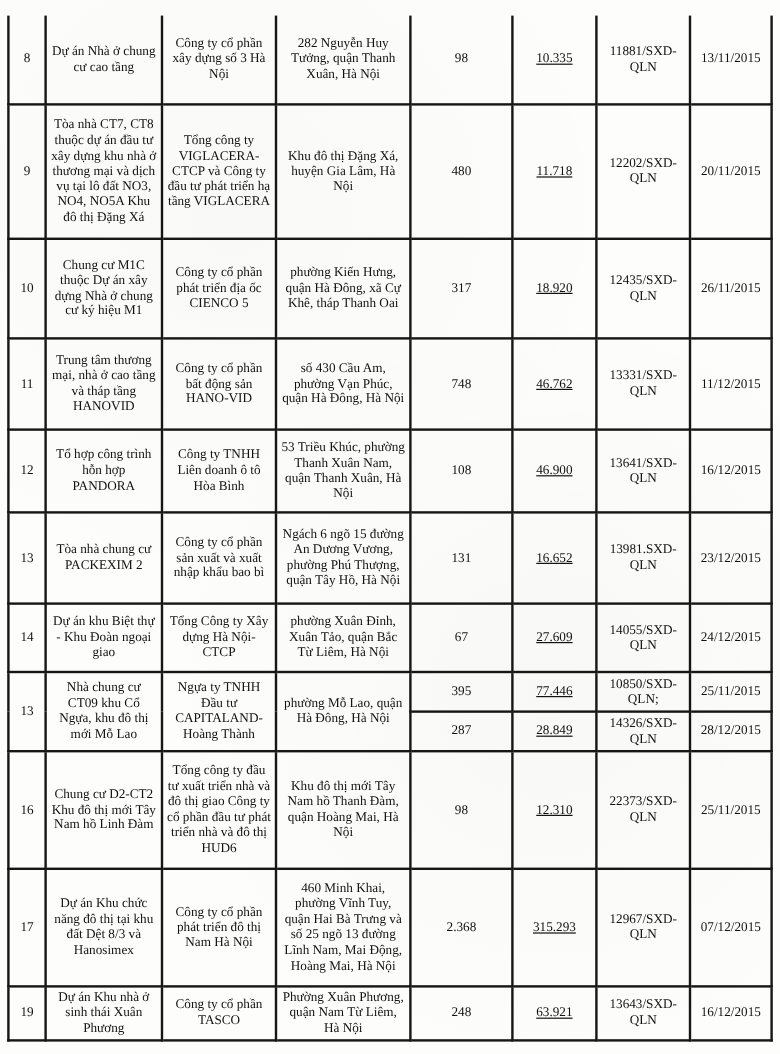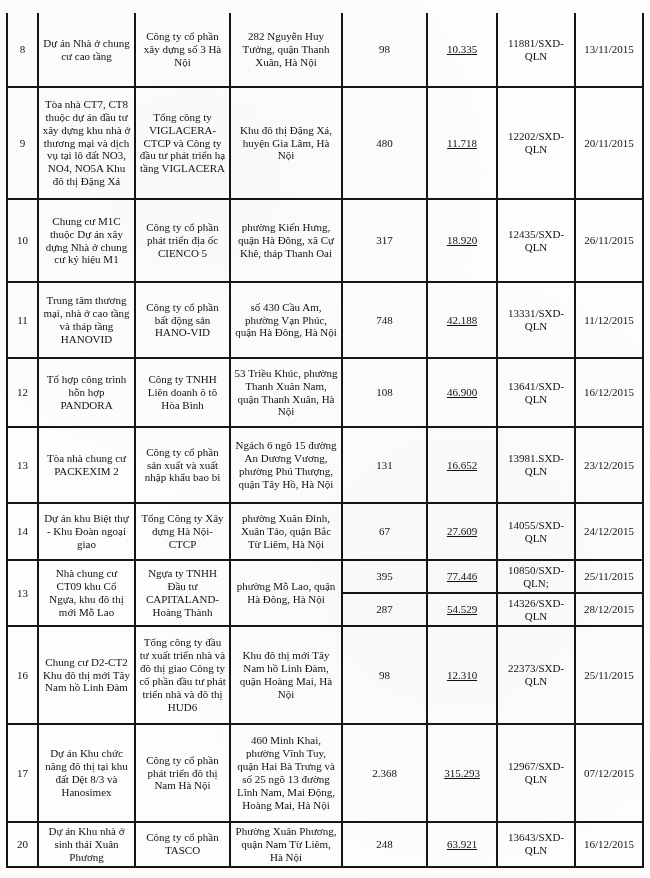--- a/index.html
+++ b/index.html
@@ -98,21 +98,21 @@
           <td class="c-area">18.920</td>
           <td class="c-doc">12435/SXD-QLN</td>
           <td class="c-date">26/11/2015</td>
         </tr>
         <tr style="height: 76px;">
           <td class="c-no">11</td>
           <td class="c-project">Trung tâm thương mại, nhà ở cao tầng và tháp tầng HANOVID</td>
           <td class="c-company">Công ty cổ phần bất động sản HANO-VID</td>
           <td class="c-address">số 430 Cầu Am, phường Vạn Phúc, quận Hà Đông, Hà Nội</td>
           <td class="c-units">748</td>
-          <td class="c-area">42.188</td>
+          <td class="c-area">46.762</td>
           <td class="c-doc">13331/SXD-QLN</td>
           <td class="c-date">11/12/2015</td>
         </tr>
         <tr style="height: 69px;">
           <td class="c-no">12</td>
           <td class="c-project">Tổ hợp công trình hỗn hợp PANDORA</td>
           <td class="c-company">Công ty TNHH Liên doanh ô tô Hòa Bình</td>
           <td class="c-address">53 Triều Khúc, phường Thanh Xuân Nam, quận Thanh Xuân, Hà Nội</td>
           <td class="c-units">108</td>
           <td class="c-area">46.900</td>
@@ -144,46 +144,46 @@
           <td class="c-project" rowspan="2">Nhà chung cư CT09 khu Cổ Ngựa, khu đô thị mới Mỗ Lao</td>
           <td class="c-company" rowspan="2">Ngựa ty TNHH Đầu tư CAPITALAND-Hoàng Thành</td>
           <td class="c-address" rowspan="2">phường Mỗ Lao, quận Hà Đông, Hà Nội</td>
           <td class="c-units">395</td>
           <td class="c-area">77.446</td>
           <td class="c-doc">10850/SXD-QLN;</td>
           <td class="c-date">25/11/2015</td>
         </tr>
         <tr style="height: 33px;">
           <td class="c-units">287</td>
-          <td class="c-area">54.529</td>
+          <td class="c-area">28.849</td>
           <td class="c-doc">14326/SXD-QLN</td>
           <td class="c-date">28/12/2015</td>
         </tr>
         <tr style="height: 98px;">
           <td class="c-no">16</td>
           <td class="c-project">Chung cư D2-CT2 Khu đô thị mới Tây Nam hồ Linh Đàm</td>
           <td class="c-company">Tổng công ty đầu tư xuất triển nhà và đô thị giao Công ty cổ phần đầu tư phát triển nhà và đô thị HUD6</td>
-          <td class="c-address">Khu đô thị mới Tây Nam hồ Linh Đàm, quận Hoàng Mai, Hà Nội</td>
+          <td class="c-address">Khu đô thị mới Tây Nam hồ Thanh Đàm, quận Hoàng Mai, Hà Nội</td>
           <td class="c-units">98</td>
           <td class="c-area">12.310</td>
           <td class="c-doc">22373/SXD-QLN</td>
           <td class="c-date">25/11/2015</td>
         </tr>
         <tr style="height: 98px;">
           <td class="c-no">17</td>
           <td class="c-project">Dự án Khu chức năng đô thị tại khu đất Dệt 8/3 và Hanosimex</td>
           <td class="c-company">Công ty cổ phần phát triển đô thị Nam Hà Nội</td>
           <td class="c-address">460 Minh Khai, phường Vĩnh Tuy, quận Hai Bà Trưng và số 25 ngõ 13 đường Lĩnh Nam, Mai Động, Hoàng Mai, Hà Nội</td>
           <td class="c-units">2.368</td>
           <td class="c-area">315.293</td>
           <td class="c-doc">12967/SXD-QLN</td>
           <td class="c-date">07/12/2015</td>
         </tr>
         <tr style="height: 43px;">
-          <td class="c-no">20</td>
+          <td class="c-no">19</td>
           <td class="c-project">Dự án Khu nhà ở sinh thái Xuân Phương</td>
           <td class="c-company">Công ty cổ phần TASCO</td>
           <td class="c-address">Phường Xuân Phương, quận Nam Từ Liêm, Hà Nội</td>
           <td class="c-units">248</td>
           <td class="c-area">63.921</td>
           <td class="c-doc">13643/SXD-QLN</td>
           <td class="c-date">16/12/2015</td>
         </tr>
       </tbody>
   </table>

